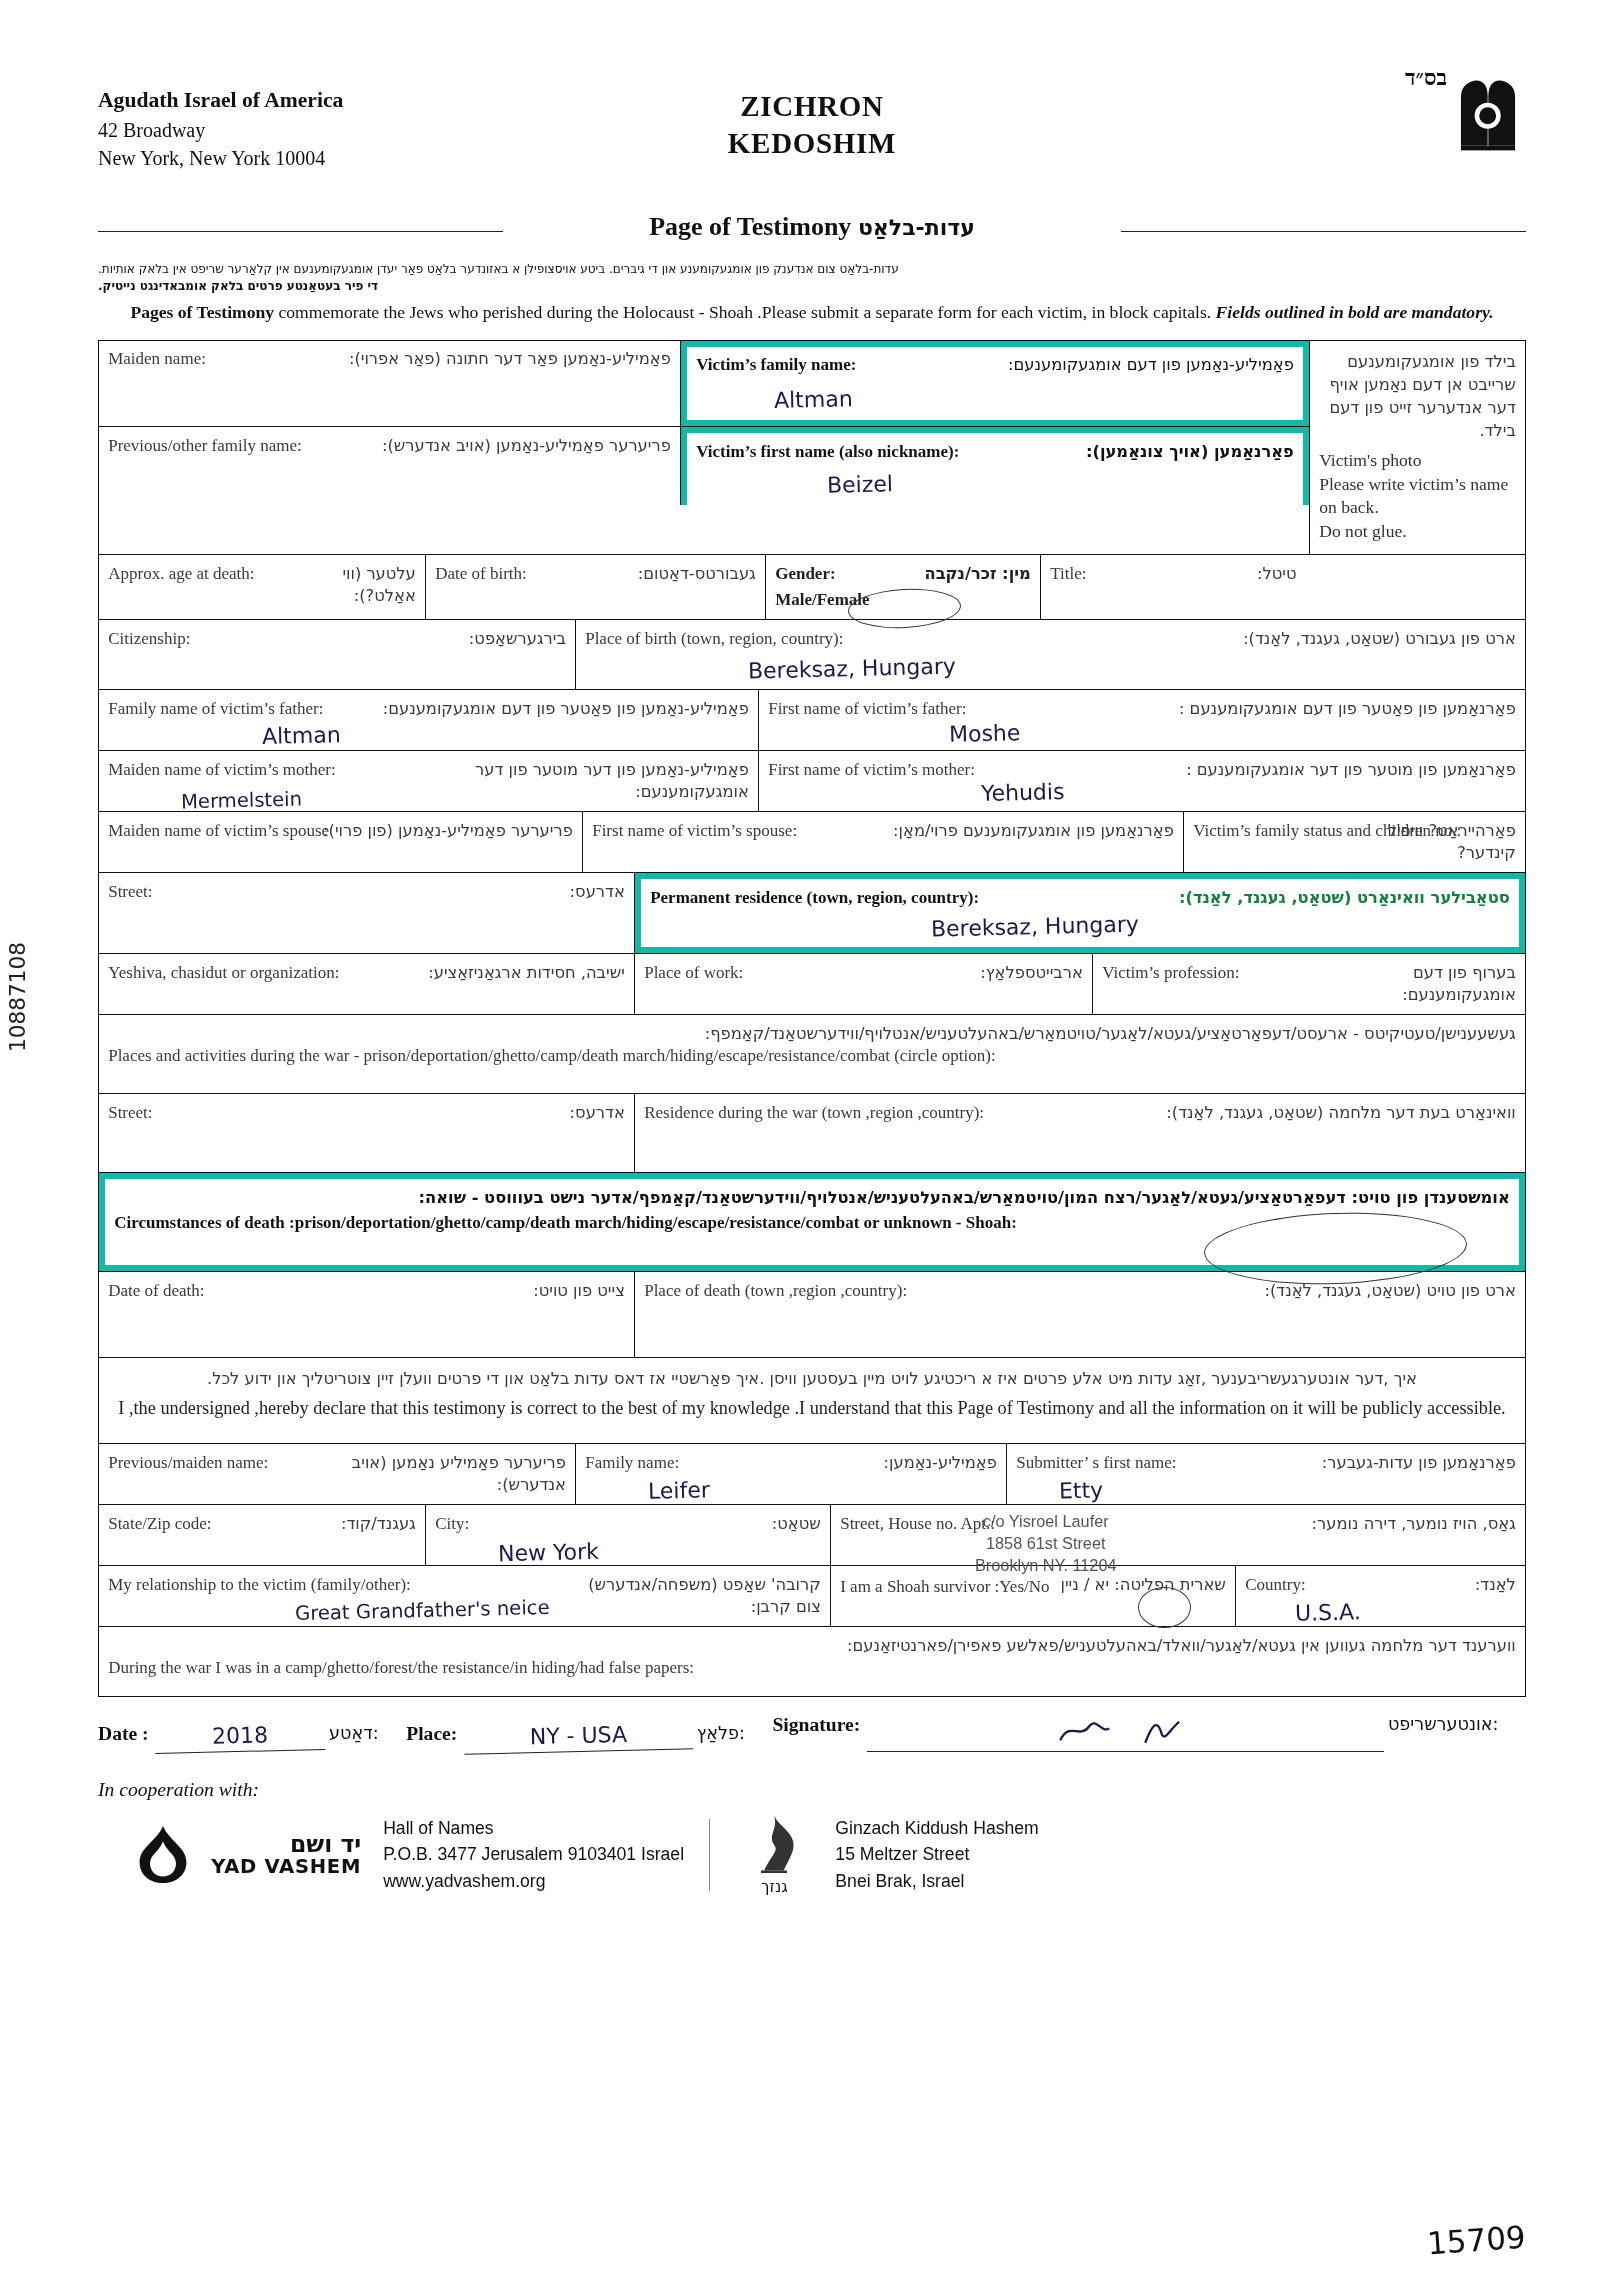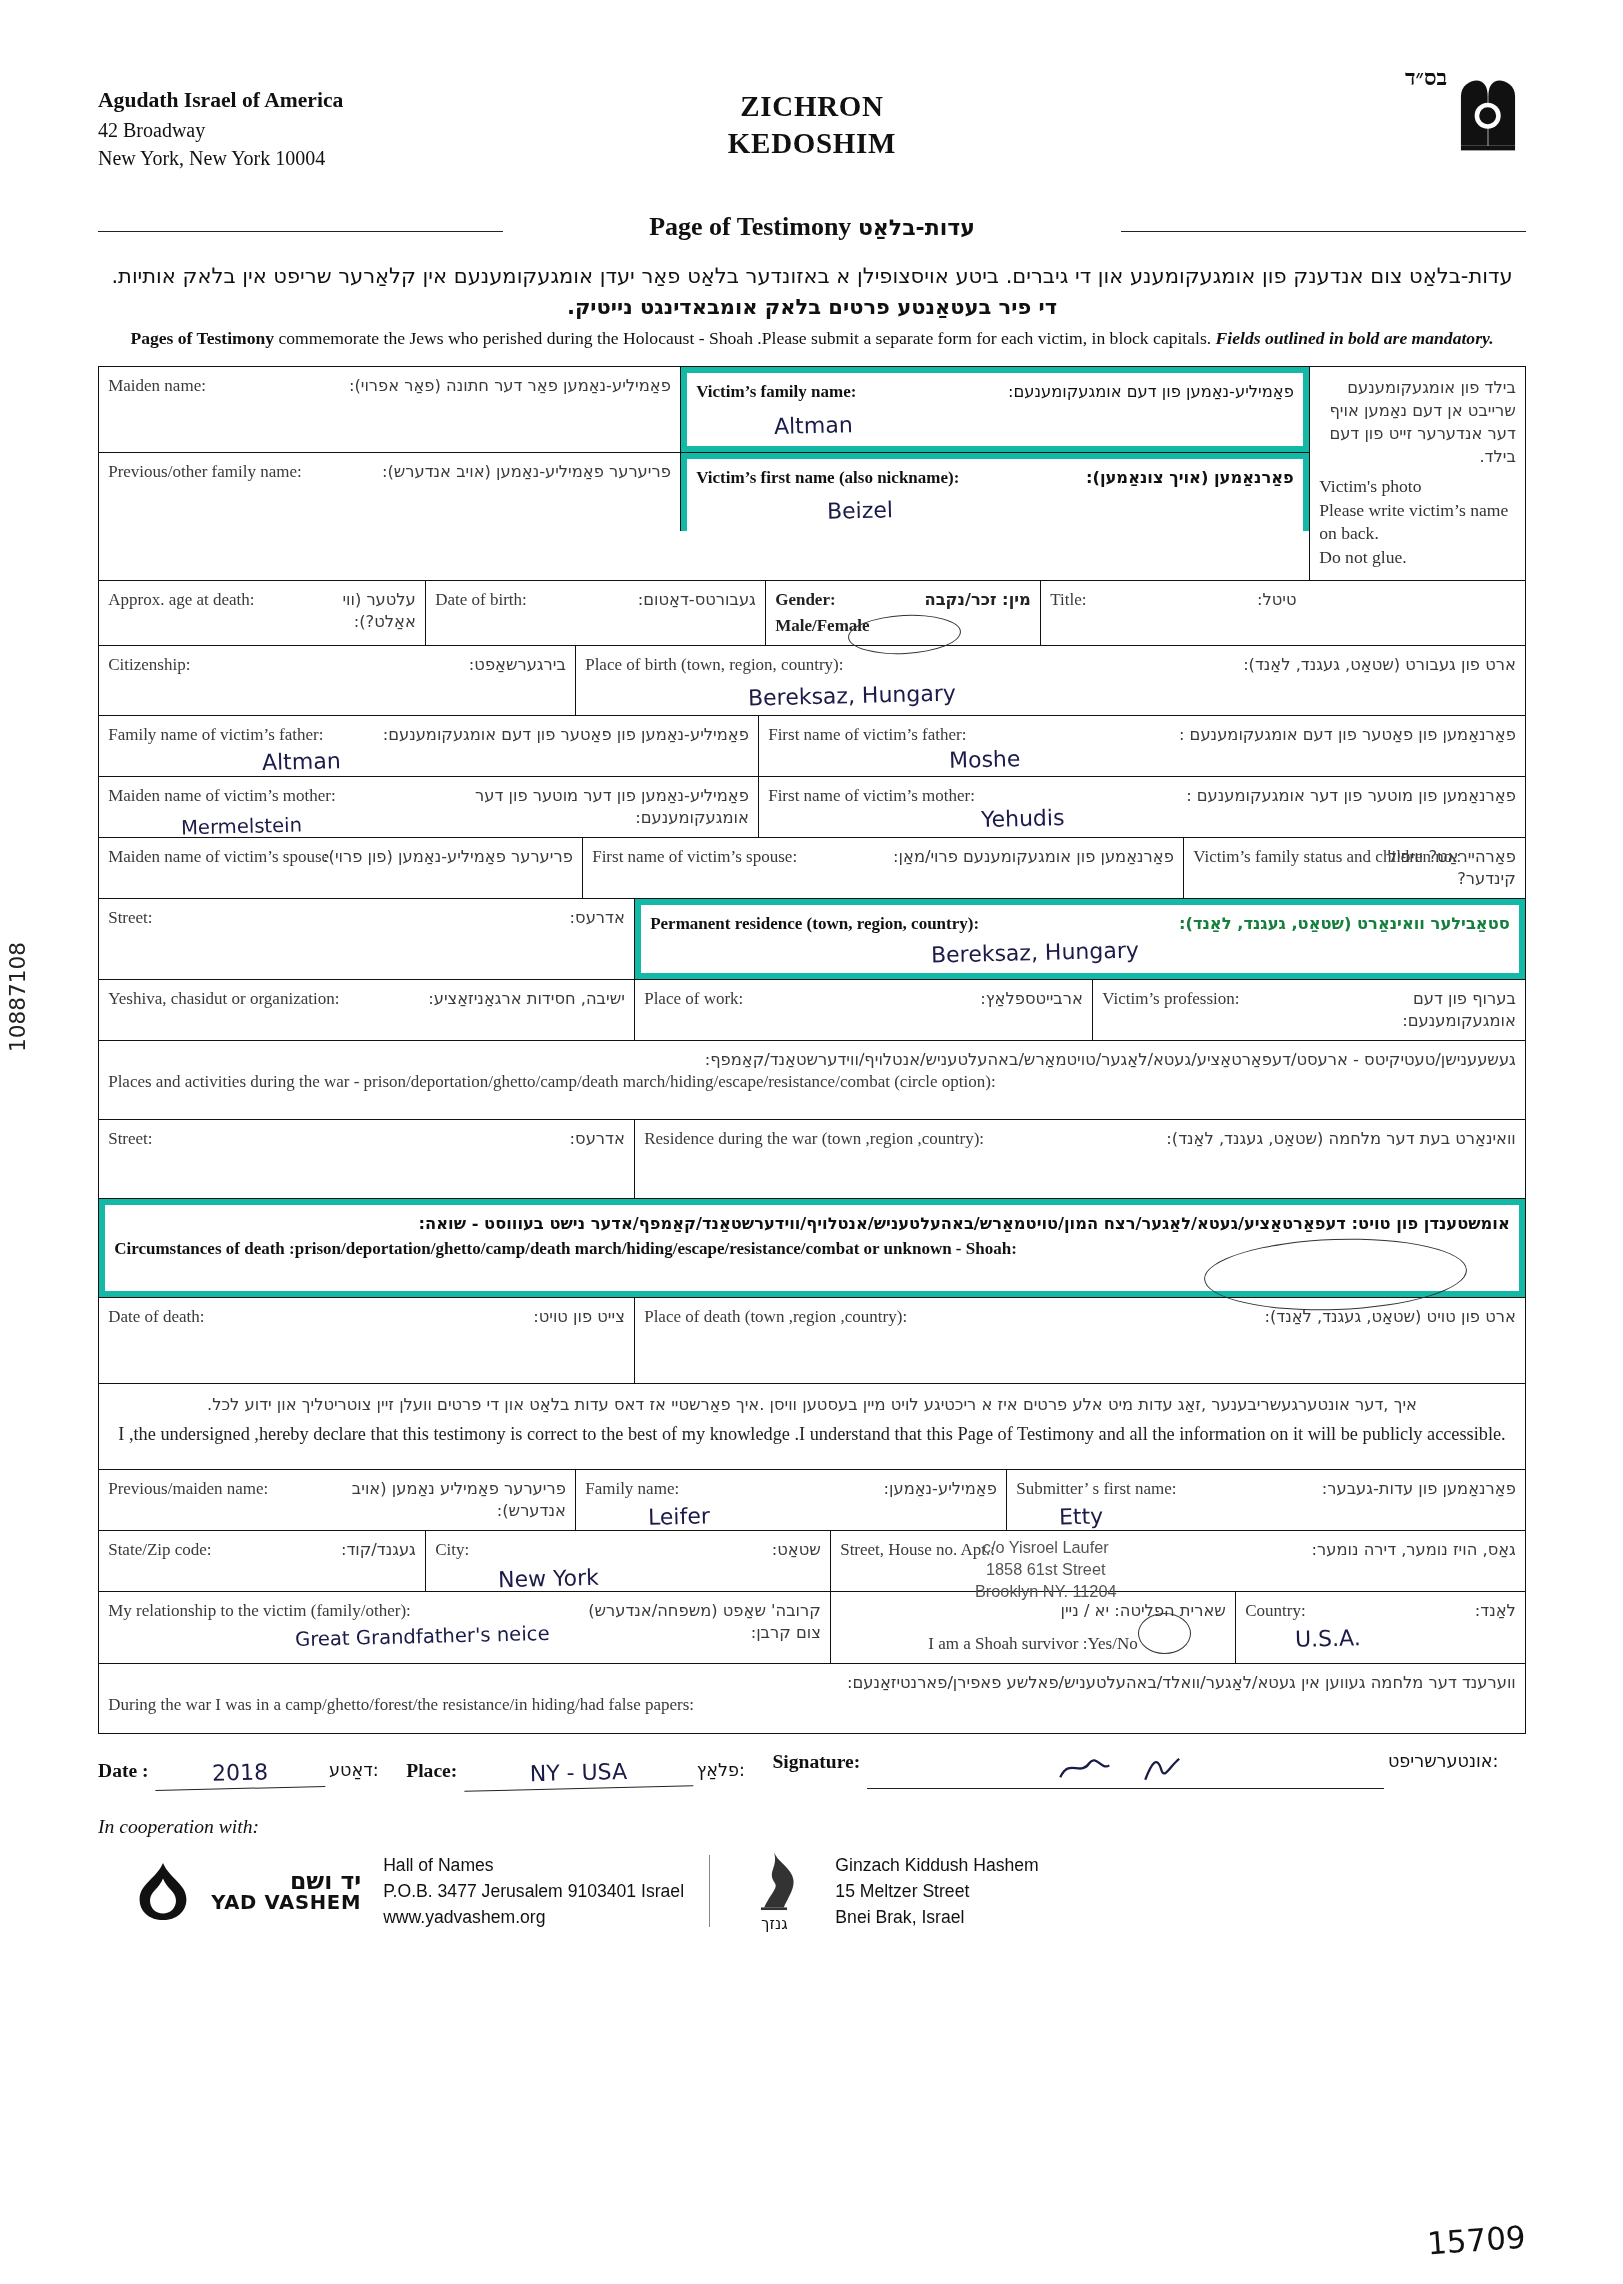--- a/index.html
+++ b/index.html
@@ -20,21 +20,21 @@
   .tablets{position:absolute;right:46px;top:39px;width:62px;height:75px;}
 
   .rule-row{position:relative;height:46px;margin-top:3.9px;}
   .rule-row .line{position:absolute;top:25px;height:1.3px;background:#222;}
   .rule-row .l-left{left:39px;width:405px;}
   .rule-row .l-right{right:39px;width:405px;}
   .pot{position:absolute;left:0;right:0;top:6.5px;text-align:center;font-size:26px;font-weight:bold;}
   .pot .heb{font-family:"DejaVu Sans", sans-serif;font-size:22px;font-weight:bold;}
 
   .intro{margin:9.2px 39px 0 39px;font-size:17px;line-height:1.45;}
-  .intro .heb{direction:rtl;text-align:center;font-family:"DejaVu Sans", sans-serif;font-size:21px;}
+  .intro .heb{direction:rtl;text-align:left;font-family:"DejaVu Sans", sans-serif;font-size:12px;}
   .intro .eng{text-align:center;margin-top:3.9px;font-size:17.6px;}
   .intro .eng b{font-weight:bold;}
   .intro .eng i{font-style:italic;font-weight:bold;}
 
   
   .form{position:relative;margin:14.4px 39px 0 39px;border:1.3px solid #111;}
   .row{display:flex;border-bottom:1.3px solid #111;}
   .row:last-child{border-bottom:none;}
   .cell{position:relative;box-sizing:border-box;padding:7.8px 9.2px;border-right:1.3px solid #111;min-height:60px;}
   .cell:last-child{border-right:none;}
@@ -353,21 +353,21 @@
       </div>
     </div>
 
     <div class="row">
       <div class="cell" style="width:732px;position:relative;">
         <div class="lbl-en">My relationship to the victim (family/other):</div>
         <div class="lbl-he he-abs" style="width:261px;">קרובה' שאַפט (משפחה/אנדערש) צום קרבן:</div>
         <div class="hand sm" style="position:absolute;left:196px;top:33px;">Great Grandfather's neice</div>
       </div>
       <div class="cell" style="width:405px;position:relative;">
-        <div class="lbl-en" style="margin-top:33px;text-align:center;">I am a Shoah survivor :Yes/No</div>
+        <div class="lbl-en" style="margin-top:2px;">I am a Shoah survivor :Yes/No</div>
         <div class="lbl-he he-abs" style="width:196px;">שארית הפליטה: יא / ניין</div>
         <div class="ellipse" style="left:307px;top:21px;width:51px;height:39px;"></div>
       </div>
       <div class="cell" style="flex:1;position:relative;">
         <div class="lbl-en">Country:</div>
         <div class="lbl-he he-abs" style="width:78px;">לאַנד:</div>
         <div class="hand" style="position:absolute;left:59px;top:34px;">U.S.A.</div>
       </div>
     </div>
 

